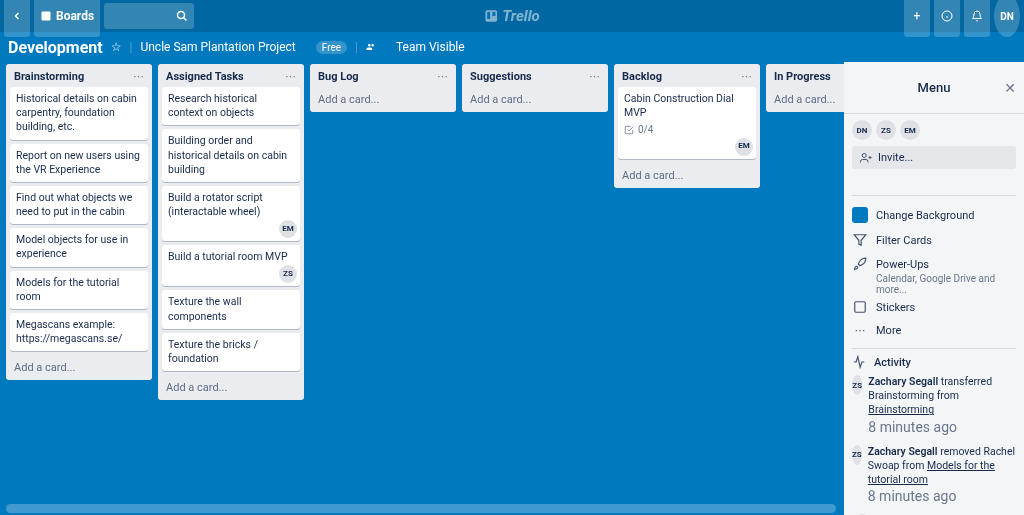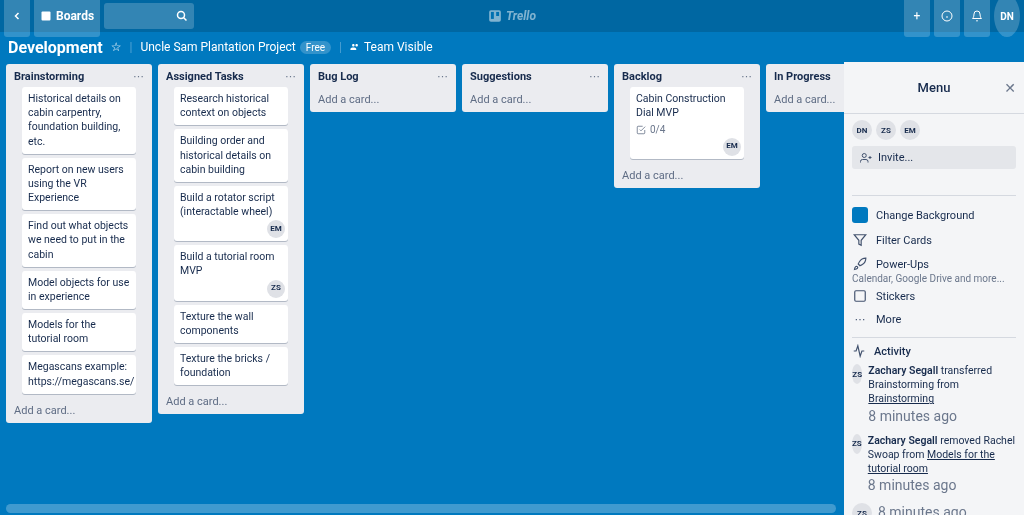--- a/index.html
+++ b/index.html
@@ -4,53 +4,53 @@
 <style>
 * { box-sizing: border-box; margin: 0; padding: 0; font-family: -apple-system, BlinkMacSystemFont, "Segoe UI", Roboto, sans-serif; }
 body { background: #0079bf; color: #fff; font-size: 13px; overflow: hidden; height: 515px; width: 1024px; }
 
 .topbar { height: 32px; background: rgba(0,0,0,0.15); display: flex; align-items: center; padding: 0 4px; position: relative; }
 .topbar-left, .topbar-right { display: flex; align-items: center; gap: 4px; }
 .topbar-btn { background: rgba(255,255,255,0.2); border-radius: 3px; height: 42px; min-width: 26px; display: flex; align-items: center; justify-content: center; cursor: pointer; color: #fff; font-size: 12px; padding: 0 6px; }
 .topbar-btn.boards { font-weight: bold; gap: 4px; }
 .topbar-btn.round { border-radius: 50%; font-weight: bold; font-size: 10px; }
 .search-box { background: rgba(255,255,255,0.2); border-radius: 3px; height: 26px; width: 90px; display: flex; align-items: center; justify-content: flex-end; padding: 0 6px; }
-.trello-logo { position: absolute; left: 50%; transform: translateX(-50%); display: flex; align-items: center; gap: 4px; opacity: 0.5; font-style: italic; font-weight: bold; font-size: 12px; }
+.trello-logo { position: absolute; left: 50%; transform: translateX(-50%); display: flex; align-items: center; gap: 4px; opacity: 0.5; font-style: italic; font-weight: bold; font-size: 15px; }
 .trello-logo svg { width: 14px; height: 14px; }
 
 .board-header { height: 30px; display: flex; align-items: center; padding: 0 8px; gap: 8px; font-size: 12px; }
 .board-name { font-size: 16px; font-weight: bold; }
 .board-hdr-sep { color: rgba(255,255,255,0.3); }
 .free-badge { background: rgba(255,255,255,0.2); border-radius: 8px; padding: 1px 6px; font-size: 10px; }
-.hdr-item { display: flex; align-items: center; gap: 4px; }
+.hdr-item { display: flex; align-items: center; gap: 20px; }
 
 .board-wrap { display: flex; height: calc(515px - 62px); }
 .board-canvas { flex: 1; display: flex; gap: 6px; padding: 2px 6px 10px 6px; overflow-x: auto; align-items: flex-start; }
 
 .list { background: #ebecf0; border-radius: 3px; width: 146px; flex-shrink: 0; display: flex; flex-direction: column; max-height: 100%; }
 .list-header { padding: 6px 8px 4px 8px; display: flex; justify-content: space-between; align-items: center; }
 .list-title { font-size: 11px; font-weight: bold; color: #172b4d; }
 .list-menu { color: #6b778c; font-size: 11px; cursor: pointer; }
-.list-cards { padding: 0 16px; }
+.list-cards { padding: 0 4px; }
 .card { background: #fff; border-radius: 3px; box-shadow: 0 1px 0 rgba(9,30,66,0.25); margin-bottom: 4px; padding: 5px 6px; font-size: 10.5px; color: #172b4d; line-height: 1.35; cursor: pointer; position: relative; }
 .card-meta { display: flex; align-items: center; gap: 4px; margin-top: 3px; font-size: 10px; color: #6b778c; }
 .card-member { position: absolute; bottom: 3px; right: 3px; width: 18px; height: 18px; border-radius: 50%; background: #dfe1e6; color: #172b4d; font-size: 8px; font-weight: bold; display: flex; align-items: center; justify-content: center; }
 .card.with-member { padding-bottom: 22px; }
 .add-card { padding: 6px 8px; font-size: 11px; color: #5e6c84; cursor: pointer; }
 
 .menu-panel { width: 180px; background: #f4f5f7; color: #172b4d; display: flex; flex-direction: column; font-size: 11px; }
 .menu-header { height: 52px; display: flex; align-items: center; justify-content: center; border-bottom: 1px solid rgba(9,30,66,0.13); position: relative; font-weight: 500; font-size: 13px; }
 .menu-close { position: absolute; right: 8px; color: #6b778c; cursor: pointer; font-size: 14px; }
 .menu-body { flex: 1; overflow-y: auto; padding: 6px 8px; }
 .menu-members { display: flex; gap: 4px; margin-bottom: 6px; }
 .menu-avatar { width: 20px; height: 20px; border-radius: 50%; background: #dfe1e6; font-size: 8px; font-weight: bold; display: flex; align-items: center; justify-content: center; color: #172b4d; }
 .menu-invite { background: #e4e6ea; border-radius: 3px; padding: 5px 8px; margin-bottom: 26px; cursor: pointer; display: flex; align-items: center; gap: 6px; }
 .menu-item { padding: 5px 0; display: flex; align-items: center; gap: 8px; cursor: pointer; }
 .menu-item .icon { width: 16px; display: flex; justify-content: center; color: #42526e; }
-.menu-sub { color: #6b778c; font-size: 10px; margin-top: -3px; }
+.menu-sub { color: #6b778c; font-size: 10px; margin-left: 24px; margin-top: -3px; }
 .menu-hr { border: none; border-top: 1px solid rgba(9,30,66,0.13); margin: 6px 0; }
 .activity-title { font-weight: 500; margin: 6px 0; display: flex; gap: 8px; align-items: center; }
 .activity-item { display: flex; gap: 6px; margin-bottom: 10px; }
 .activity-text { font-size: 10.5px; line-height: 1.35; }
 .activity-text b { font-weight: 600; }
 .activity-text u { text-decoration: underline; }
 .activity-time { color: #6b778c; font-size: 14px; margin-top: 1px; }
 .color-swatch { width: 16px; height: 16px; background: #0079bf; border-radius: 3px; }
 
 .scrollbar-bottom { position: absolute; bottom: 2px; left: 6px; right: 188px; height: 9px; background: rgba(255,255,255,0.25); border-radius: 5px; }

